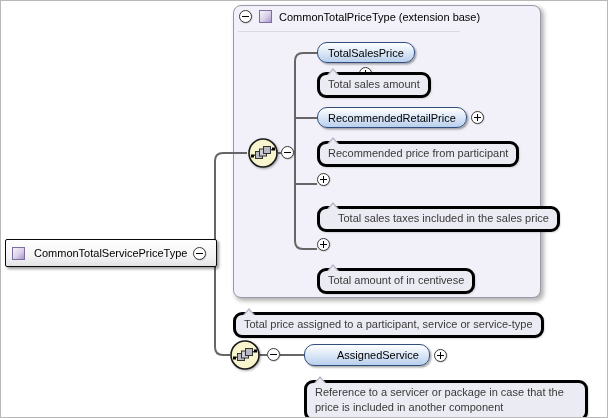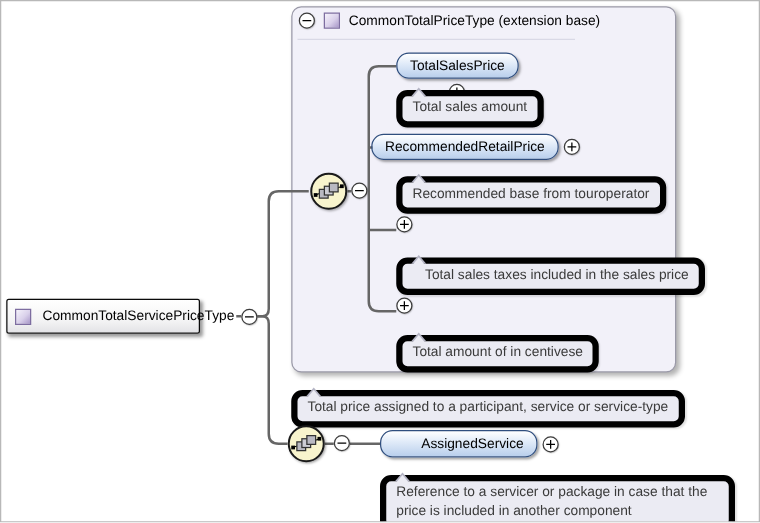--- a/index.html
+++ b/index.html
@@ -19,21 +19,21 @@
     box-shadow:2.5px 2.5px 4px rgba(0,0,0,0.30); z-index:0;
   }
   .bigbox-header {
     position:absolute; left:238px; top:9px; display:flex; align-items:center; gap:7px; z-index:2;
   }
   .bigbox-title { font-size:11px; color:#000; white-space:nowrap; }
   .bigbox-sep { position:absolute; left:237px; top:30px; width:222px; height:1px; background:#d9d9e6; z-index:2; }
 
   
   .rootbox {
-    position:absolute; left:4px; top:238px; width:155px; height:28px;
+    position:absolute; left:4px; top:238px; width:212px; height:28px;
     display:flex; align-items:center; gap:9px; padding-left:6px;
     background:linear-gradient(180deg,#ffffff 0%,#f3f3f4 65%,#e3e3e6 100%);
     border:1px solid #0a0a0a; border-radius:2px;
     box-shadow:2px 2px 3px rgba(0,0,0,0.40); z-index:2; white-space:nowrap;
   }
 
   
   .type-icon {
     width:13px; height:13px; flex:none;
     background:linear-gradient(135deg,#f5f2fb 0%,#d9d0ea 55%,#a796c8 100%);
@@ -55,21 +55,21 @@
   .pill {
     display:inline-flex; align-items:center; height:21px; padding:0 10px;
     background:linear-gradient(180deg,#ffffff 0%,#e2ecf9 40%,#b9cfec 100%);
     border:1px solid #2f4e7e; border-radius:10px;
     box-shadow:1.5px 1.5px 2px rgba(0,0,0,0.35);
     white-space:nowrap; color:#000;
   }
 
   
   .annot {
-    position:absolute; background:#ebebf3; border:5px solid #000000; border-radius:9px;
+    position:absolute; background:#ebebf3; border:3px solid #000000; border-radius:9px;
     padding:2px 8px 3px; color:#3a3a3a; white-space:nowrap; z-index:2;
     box-shadow:1px 1px 1.5px rgba(0,0,0,0.12); line-height:15px;
   }
   .annot::before {
     content:""; position:absolute; top:-7px; left:7px; width:0; height:0;
     border-left:6px solid transparent; border-right:6px solid transparent;
     border-bottom:7px solid #b4b4c4;
   }
   .annot::after {
     content:""; position:absolute; top:-5px; left:8px; width:0; height:0;
@@ -126,27 +126,27 @@
   <span class="tgl abs" style="left:280px; top:145px;"></span>
 
   <div class="branch" style="left:316px; top:41px;flex-direction:column;">
     <div class="pill">
       <span>TotalSalesPrice</span>
     </div>
     <span class="tgl plus"></span>
   </div>
   <div class="annot" style="left:316px; top:71px;">Total sales amount</div>
 
-  <div class="branch" style="left:296px; top:106px;">
+  <div class="branch" style="left:316px; top:106px;">
     <div class="pill">
       <span>RecommendedRetailPrice</span>
     </div>
     <span class="tgl plus"></span>
   </div>
-  <div class="annot" style="left:316px; top:140px;">Recommended base from touroperator</div>
+  <div class="annot" style="left:316px; top:140px;">Recommended price from participant</div>
 
   <div class="branch" style="left:316px; top:172px;">
     <span class="tgl plus"></span>
   </div>
   <div class="annot" style="left:316px; top:205px;padding-left:18px;">Total sales taxes included in the sales price</div>
 
   <div class="branch" style="left:316px; top:237px;">
     <span class="tgl plus"></span>
   </div>
   <div class="annot" style="left:232px; top:311px;">Total price assigned to a participant, service or service-type</div>

